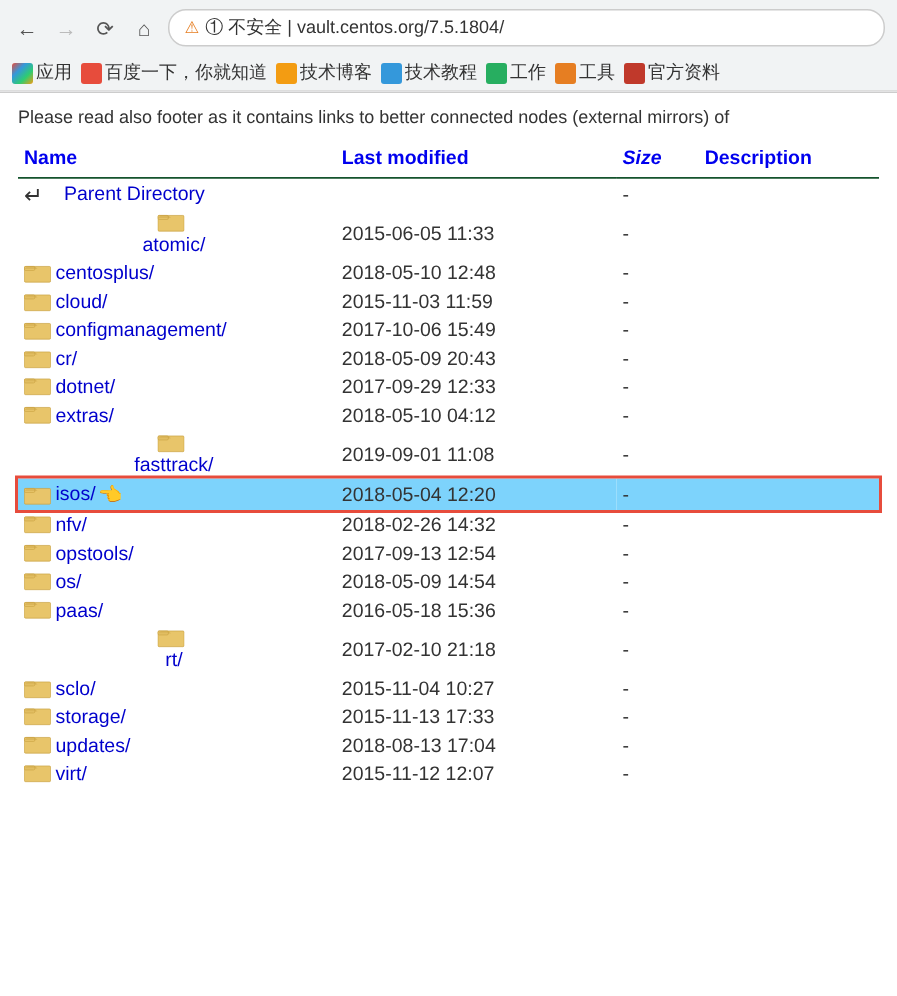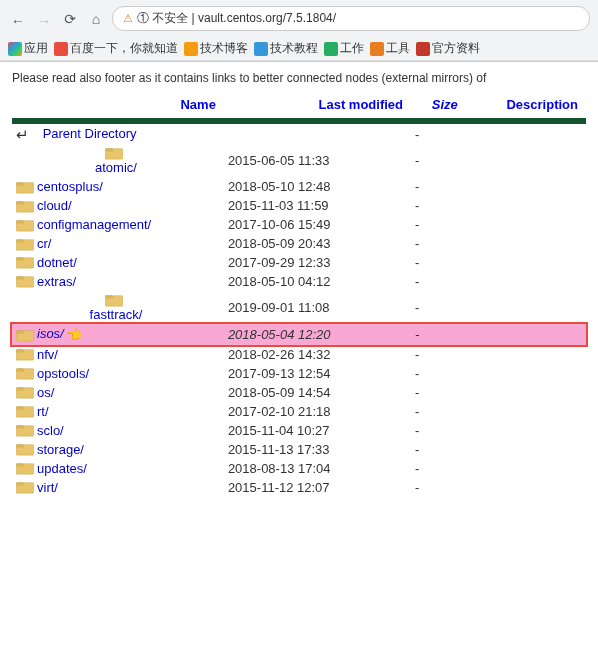--- a/index.html
+++ b/index.html
@@ -23,21 +23,21 @@
     .bm-green { background: #27ae60; }
     .bm-orange { background: #e67e22; }
     .bm-red { background: #c0392b; }
 
     
     .page-content { padding: 8px 12px; }
     .notice-text { font-size: 12px; color: #333; margin-bottom: 8px; line-height: 1.4; }
     
     
     .dir-table { width: 100%; border-collapse: collapse; }
-    .dir-table th { text-align: right; font-weight: bold; color: #00e; font-size: 13px; padding: 2px 8px 6px 4px; border-bottom: 6px solid #14532d; }
+    .dir-table th { text-align: left; font-weight: bold; color: #00e; font-size: 13px; padding: 2px 8px 6px 4px; border-bottom: 1px solid #14532d; }
     .dir-table th.size-col { color: #00e; }
     .dir-table th.desc-col { color: #00e; }
     .dir-table td { padding: 2px 8px 2px 4px; font-size: 13px; vertical-align: middle; white-space: nowrap; }
     
     .folder-icon { display: inline-block; width: 18px; height: 14px; margin-right: 3px; vertical-align: middle; position: relative; }
     .folder-icon svg { width: 18px; height: 14px; }
     
     .parent-icon { display: inline-block; width: 18px; height: 18px; margin-right: 3px; vertical-align: middle; }
     
     .dir-link { color: #00c; text-decoration: none; font-size: 13px; }
@@ -222,21 +222,21 @@
     <rect x="0" y="3" width="20" height="12" rx="1" fill="#e8c56a" stroke="#c8a040" stroke-width="0.5"></rect>
     <rect x="0" y="3" width="8" height="3" rx="1" fill="#e8c56a" stroke="#c8a040" stroke-width="0.5"></rect>
     <path d="M0 5 Q1 3 3 3 L7 3 Q9 3 10 5 L10 5 L0 5Z" fill="#c8a040" opacity="0.4"></path>
   </svg></span>
       <a href="#" class="dir-link">fasttrack/</a>
     </td>
     <td class="date-col">2019-09-01 11:08</td>
     <td class="dash">-</td>
     <td></td>
   </tr>
-        <tr style="outline: rgb(231, 76, 60) solid 2px; background: #f9a8d4; font-style: italic;">
+        <tr style="outline: rgb(231, 76, 60) solid 2px; background: #7dd3fc;">
     <td style="display:flex;align-items:center;padding:2px 8px 2px 4px;">
       <span class="folder-icon"><svg viewBox="0 0 20 16" xmlns="http://www.w3.org/2000/svg">
     <rect x="0" y="3" width="20" height="12" rx="1" fill="#e8c56a" stroke="#c8a040" stroke-width="0.5"></rect>
     <rect x="0" y="3" width="8" height="3" rx="1" fill="#e8c56a" stroke="#c8a040" stroke-width="0.5"></rect>
     <path d="M0 5 Q1 3 3 3 L7 3 Q9 3 10 5 L10 5 L0 5Z" fill="#c8a040" opacity="0.4"></path>
   </svg></span>
       <a href="#" class="dir-link">isos/<span style="display:inline-block;width:16px;height:16px;vertical-align:middle;margin-left:2px;cursor:pointer;">👈</span></a>
     </td>
     <td class="date-col">2018-05-04 12:20</td>
     <td class="dash">-</td>
@@ -281,28 +281,41 @@
     <td class="dash">-</td>
     <td></td>
   </tr>
         <tr>
     <td style="display:flex;align-items:center;padding:2px 8px 2px 4px;">
       <span class="folder-icon"><svg viewBox="0 0 20 16" xmlns="http://www.w3.org/2000/svg">
     <rect x="0" y="3" width="20" height="12" rx="1" fill="#e8c56a" stroke="#c8a040" stroke-width="0.5"></rect>
     <rect x="0" y="3" width="8" height="3" rx="1" fill="#e8c56a" stroke="#c8a040" stroke-width="0.5"></rect>
     <path d="M0 5 Q1 3 3 3 L7 3 Q9 3 10 5 L10 5 L0 5Z" fill="#c8a040" opacity="0.4"></path>
   </svg></span>
+      <a href="#" class="dir-link">paas/</a>
+    </td>
+    <td class="date-col">2016-05-18 15:36</td>
+    <td class="dash">-</td>
+    <td></td>
+  </tr>
+        <tr>
+    <td style="display:flex;align-items:center;padding:2px 8px 2px 4px;flex-direction:column;">
+      <span class="folder-icon"><svg viewBox="0 0 20 16" xmlns="http://www.w3.org/2000/svg">
+    <rect x="0" y="3" width="20" height="12" rx="1" fill="#e8c56a" stroke="#c8a040" stroke-width="0.5"></rect>
+    <rect x="0" y="3" width="8" height="3" rx="1" fill="#e8c56a" stroke="#c8a040" stroke-width="0.5"></rect>
+    <path d="M0 5 Q1 3 3 3 L7 3 Q9 3 10 5 L10 5 L0 5Z" fill="#c8a040" opacity="0.4"></path>
+  </svg></span>
       <a href="#" class="dir-link">rt/</a>
     </td>
     <td class="date-col">2017-02-10 21:18</td>
     <td class="dash">-</td>
     <td></td>
   </tr>
         <tr>
-    <td style="display:flex;align-items:center;padding:2px 8px 2px 4px;">
+    <td style="display:flex;align-items:flex-end;padding:2px 8px 2px 4px;">
       <span class="folder-icon"><svg viewBox="0 0 20 16" xmlns="http://www.w3.org/2000/svg">
     <rect x="0" y="3" width="20" height="12" rx="1" fill="#e8c56a" stroke="#c8a040" stroke-width="0.5"></rect>
     <rect x="0" y="3" width="8" height="3" rx="1" fill="#e8c56a" stroke="#c8a040" stroke-width="0.5"></rect>
     <path d="M0 5 Q1 3 3 3 L7 3 Q9 3 10 5 L10 5 L0 5Z" fill="#c8a040" opacity="0.4"></path>
   </svg></span>
       <a href="#" class="dir-link">sclo/</a>
     </td>
     <td class="date-col">2015-11-04 10:27</td>
     <td class="dash">-</td>
     <td></td>

